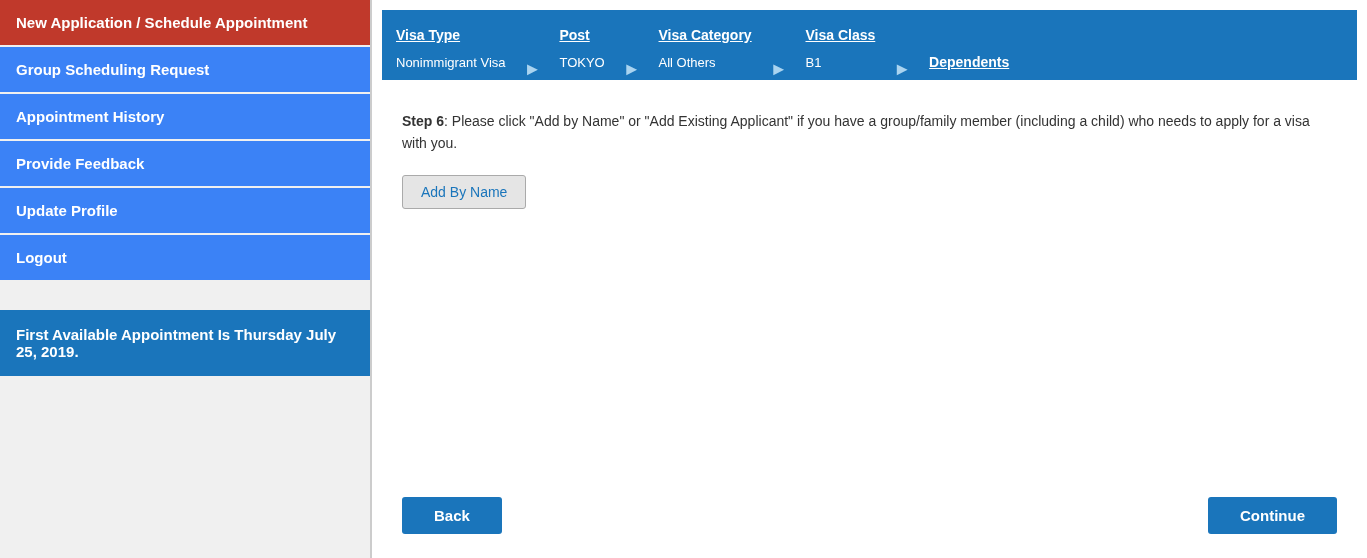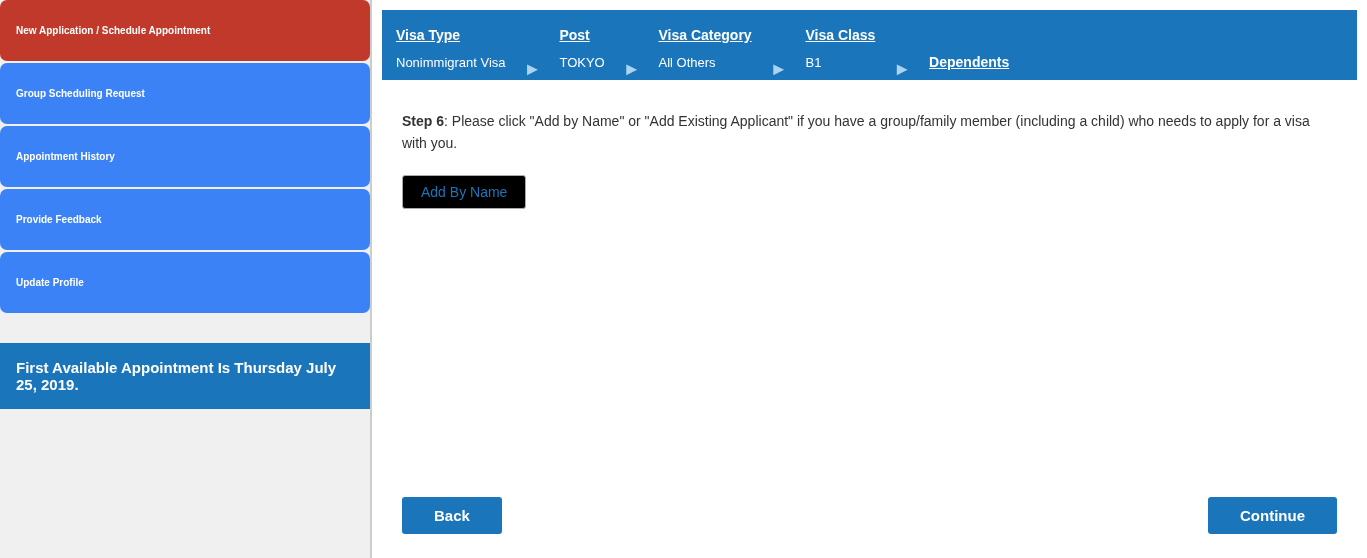--- a/index.html
+++ b/index.html
@@ -14,26 +14,25 @@
 
     
     .sidebar {
       width: 370px;
       min-width: 370px;
       display: flex;
       flex-direction: column;
       background: #f0f0f0;
     }
     .sidebar-item {
-      padding: 25px 16px;
-      font-weight: bold;
-      font-size: 10px;
-      cursor: pointer;
-      color: #fff;
-      border-radius: 7px;
+      padding: 14px 16px;
+      font-weight: bold;
+      font-size: 15px;
+      cursor: pointer;
+      color: #fff;
     }
     .sidebar-item.active-red {
       background: #c0392b;
     }
     .sidebar-item.blue {
       background: #3b82f6;
       margin-top: 2px;
     }
 
     .sidebar-info-box {
@@ -117,21 +116,21 @@
       line-height: 1.6;
       color: #333;
       margin-bottom: 20px;
     }
     .step-instruction strong {
       font-weight: bold;
     }
 
     .add-by-name-btn {
       border: 1px solid #aaa;
-      background: #000000;
+      background: #e5e5e5;
       color: #1a75bb;
       padding: 8px 18px;
       font-size: 14px;
       cursor: pointer;
       border-radius: 3px;
     }
 
     
     .bottom-buttons {
       display: flex;
@@ -154,20 +153,21 @@
 </head>
 <body>
 
 <div class="sidebar">
 
 <div class="sidebar-item active-red">New Application / Schedule Appointment</div>
     <div class="sidebar-item blue">Group Scheduling Request</div>
     <div class="sidebar-item blue">Appointment History</div>
     <div class="sidebar-item blue">Provide Feedback</div>
     <div class="sidebar-item blue">Update Profile</div>
+    <div class="sidebar-item blue">Logout</div>
     <div class="sidebar-info-box">First Available Appointment Is Thursday July 25, 2019.</div>
   </div>
 
 <div class="divider"></div>
 
 <div class="main">
 
   <div class="steps-bar">
 
   <div class="step">

